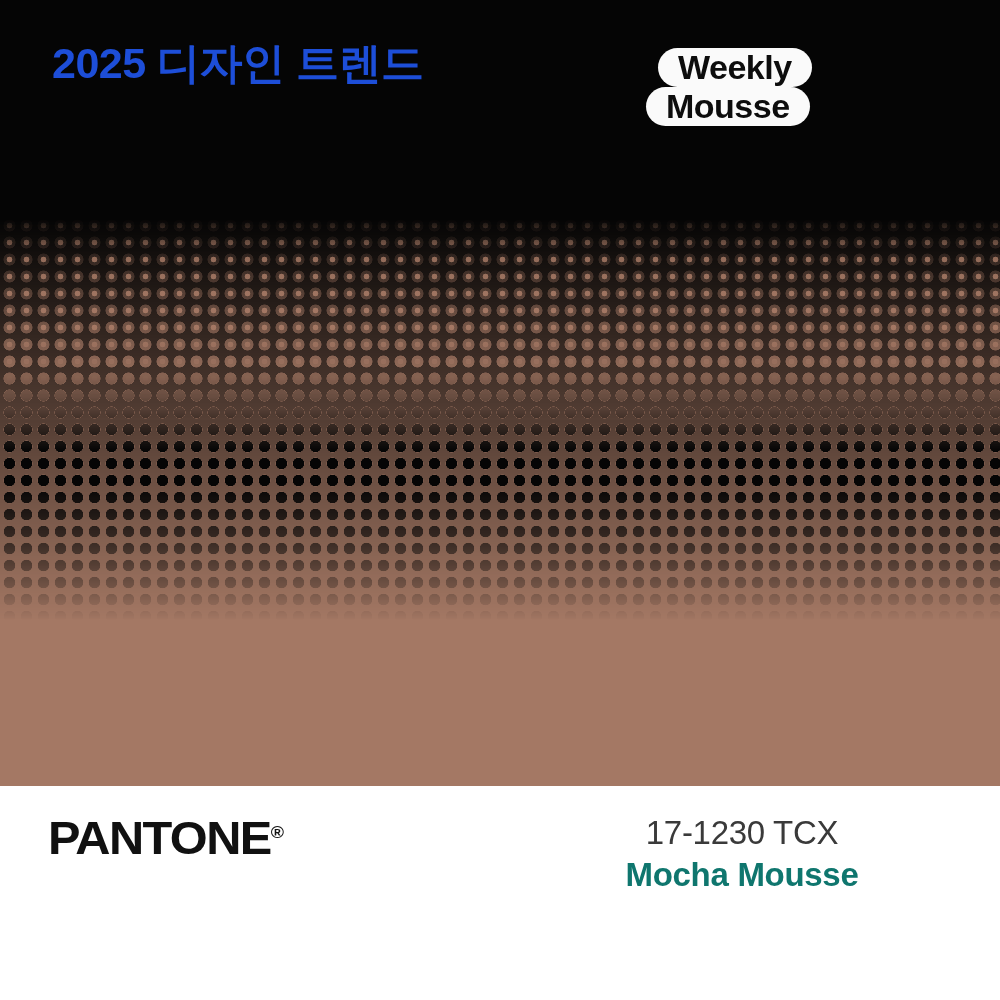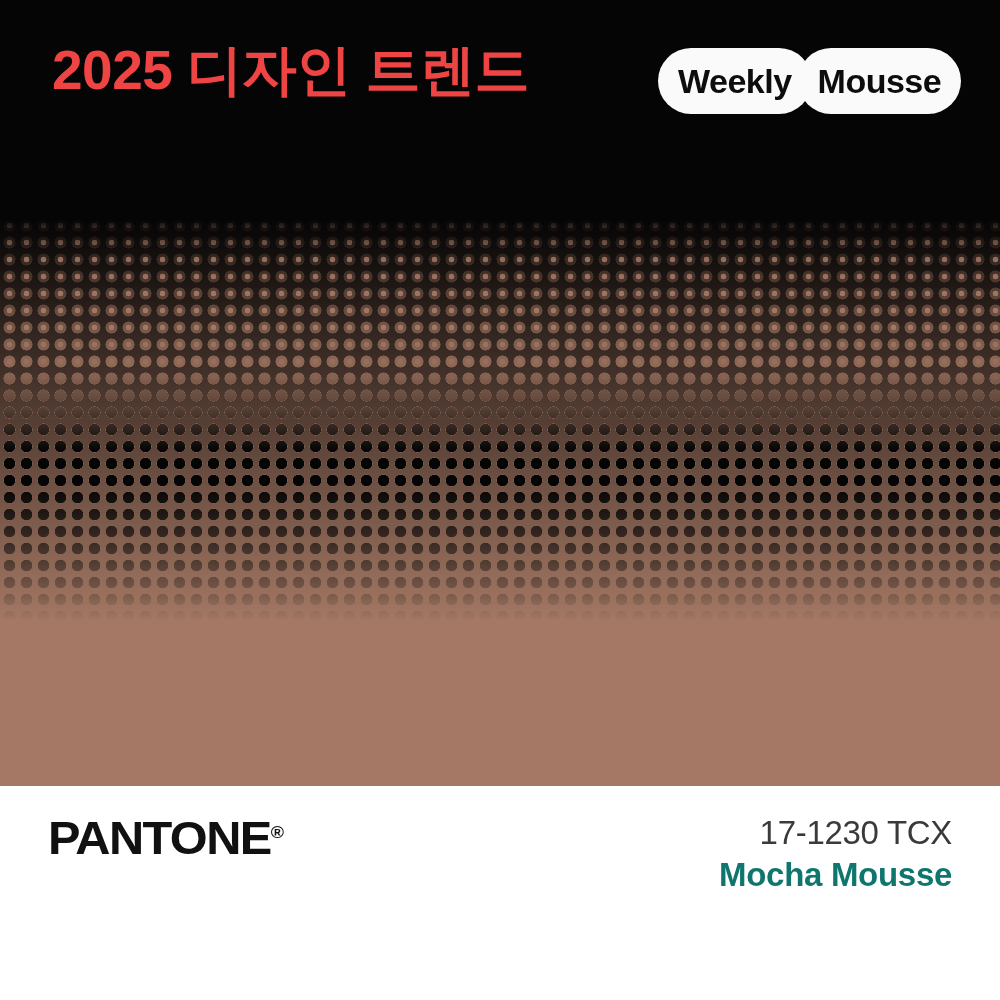--- a/index.html
+++ b/index.html
@@ -116,35 +116,36 @@
   .header {
     position:absolute;
     left:0; top:0;
     width:1000px; height:216px;
     z-index:5;
   }
 
   .hero-title {
     position:absolute;
     left:52px; top:40px;
-    font-size:55px;
-    font-weight:700;
-    color:#ef4444;
+    font-size:43px;
+    font-weight:700;
+    color:#1d4ed8;
     letter-spacing:-0.5px;
     line-height:1.1;
     white-space:nowrap;
   }
 
   
   .badge {
     position:absolute;
     left:658px; top:48px;
     height:66px;
     display:flex;
     align-items:center;
+    flex-direction:column;
   }
   .badge-pill {
     background:#fafafa;
     border-radius:33px;
     height:66px;
     display:flex;
     align-items:center;
     justify-content:center;
     padding:0 20px;
     font-size:34px;
@@ -179,21 +180,21 @@
     font-size:17px;
     font-weight:700;
     vertical-align:super;
     letter-spacing:0;
   }
 
   .swatch-meta {
     position:absolute;
     right:48px; top:812px;
     width:420px;
-    text-align:right;
+    text-align:center;
   }
   .swatch-code {
     font-size:33px;
     font-weight:400;
     color:#3a3a3a;
     letter-spacing:-0.3px;
     line-height:1.25;
     white-space:nowrap;
   }
   .swatch-name {

